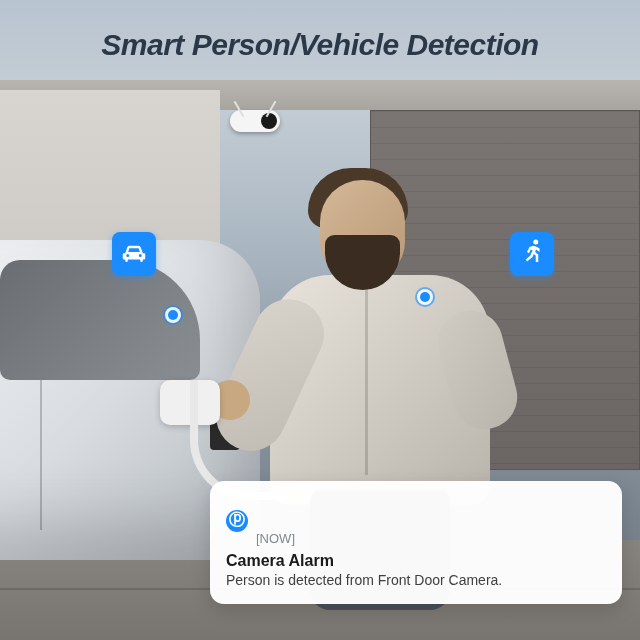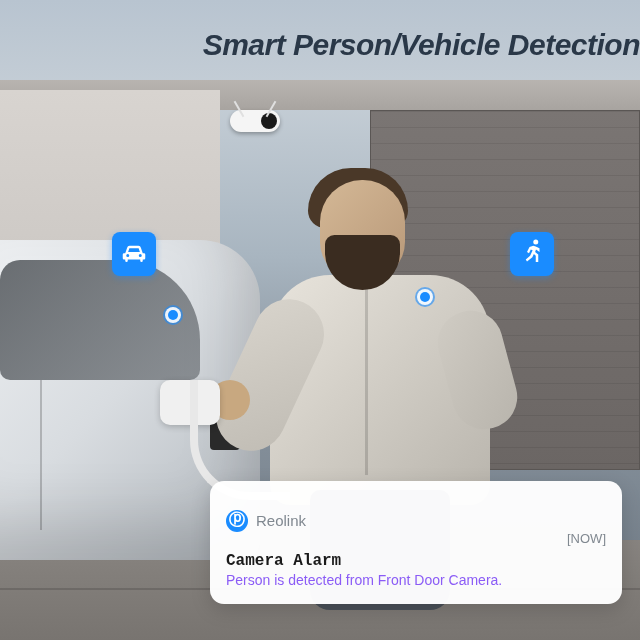--- a/index.html
+++ b/index.html
@@ -196,21 +196,21 @@
       background: linear-gradient(180deg, #888480, #787470);
     }
     .tile-line {
       position: absolute;
       bottom: 50px; left: 0; right: 0; height: 2px;
       background: rgba(0,0,0,0.15);
     }
     .title {
       position: absolute;
       top: 28px; left: 0; right: 0;
-      text-align: right;
+      text-align: center;
       font-size: 30px;
       font-weight: 800;
       font-style: italic;
       color: #2a3848;
       letter-spacing: -0.5px;
     }
     .badge {
       position: absolute;
       width: 44px; height: 44px;
       background: #1a8cff;
@@ -270,25 +270,24 @@
     .notif-time {
       font-size: 13px;
       color: #808890;
       margin-top: 36px;
     }
     .notif-title {
       font-size: 16px;
       font-weight: 700;
       color: #1a1a1a;
       margin-bottom: 2px;
-      font-family: Liberation Mono, monospace;
     }
     .notif-body {
       font-size: 14px;
-      color: #8b5cf6;
+      color: #404040;
     }
   </style>
 </head>
 <body>
 
 <div class="scene">
   <div class="roofline"></div>
   <div class="wall-left"></div>
   <div class="garage"></div>
   <div class="ground"></div>
@@ -341,18 +340,17 @@
       </svg>
   </span>
 </div>
 <div class="dot dot-person"></div>
 
 <div class="notification">
   <div class="notif-header">
     <div class="notif-icon">
       <span class="notif-icon-inner">ⓟ</span>
     </div>
-    <div class="notif-app">Reolink</div>
     <div class="notif-time">[NOW]</div>
   </div>
   <div class="notif-title">Camera Alarm</div>
   <div class="notif-body">Person is detected from Front Door Camera.</div>
 </div>
 
 </body></html>

